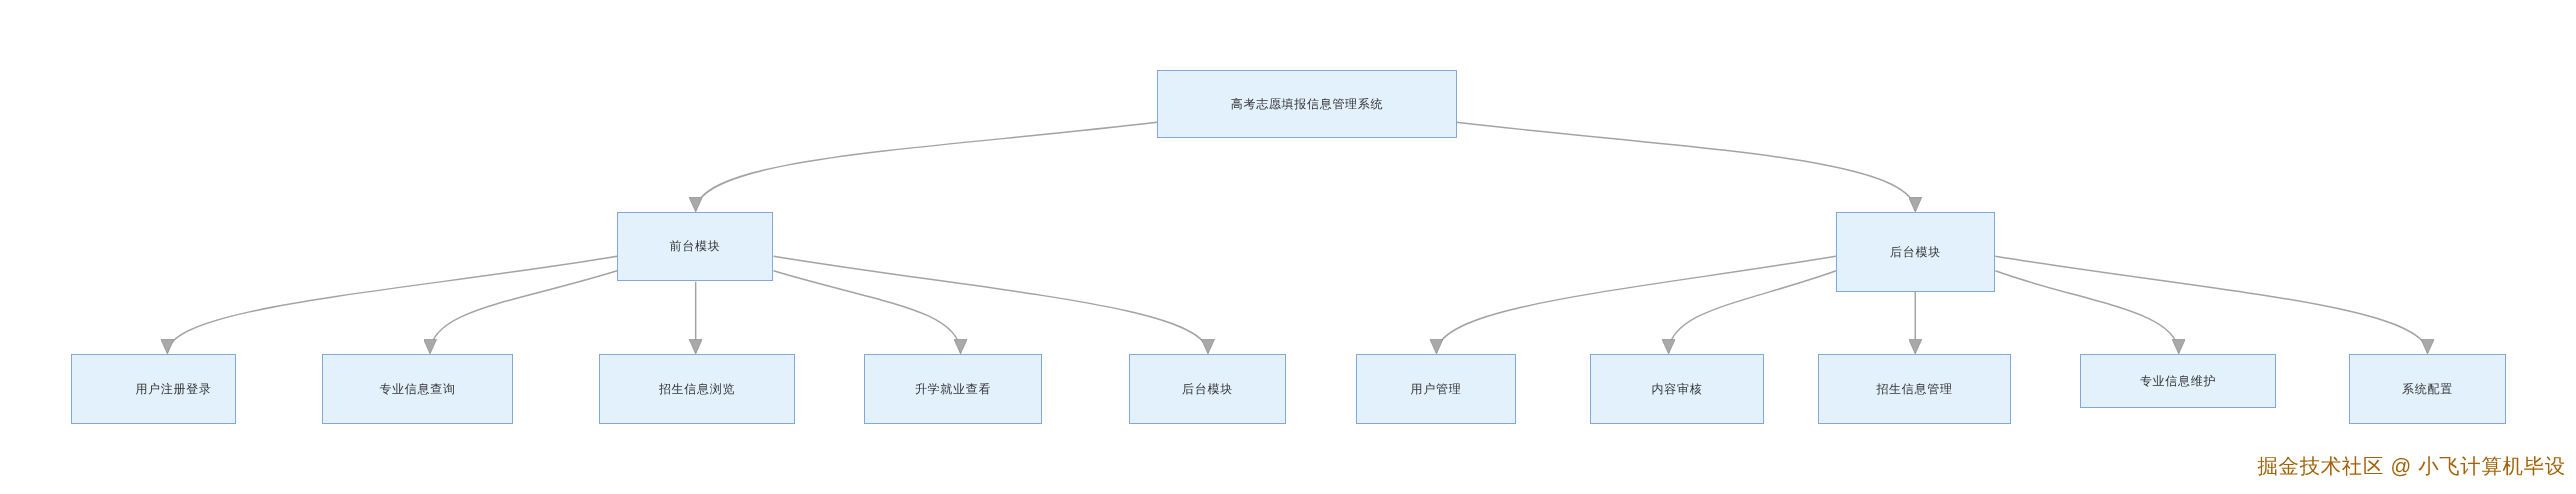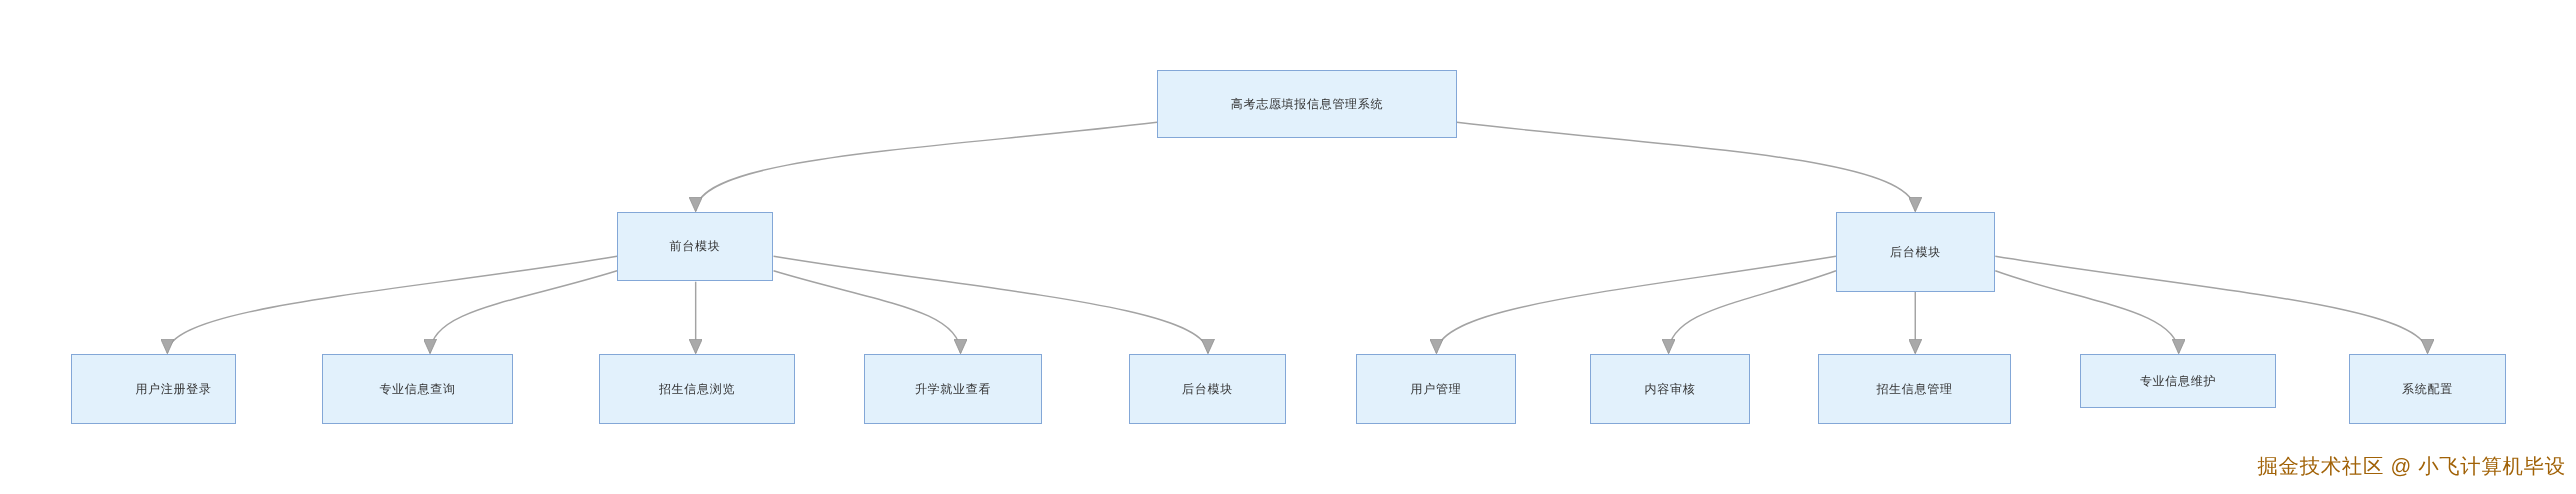--- a/index.html
+++ b/index.html
@@ -102,21 +102,21 @@
   <div class="node" style="left:864px; top:354px; width:178px; height:70px;">
     <span>升学就业查看</span>
   </div>
   <div class="node" style="left:1129px; top:354px; width:157px; height:70px;">
     <span>后台模块</span>
   </div>
 
   <div class="node" style="left:1356px; top:354px; width:160px; height:70px;">
     <span>用户管理</span>
   </div>
-  <div class="node" style="left:1590px; top:354px; width:160px; height:70px;">
+  <div class="node" style="left:1590px; top:354px; width:174px; height:70px;">
     <span>内容审核</span>
   </div>
   <div class="node" style="left:1818px; top:354px; width:193px; height:70px;">
     <span>招生信息管理</span>
   </div>
   <div class="node" style="left:2080px; top:354px; width:196px; height:54px;">
     <span>专业信息维护</span>
   </div>
   <div class="node" style="left:2349px; top:354px; width:157px; height:70px;justify-content:center;">
     <span>系统配置</span>

